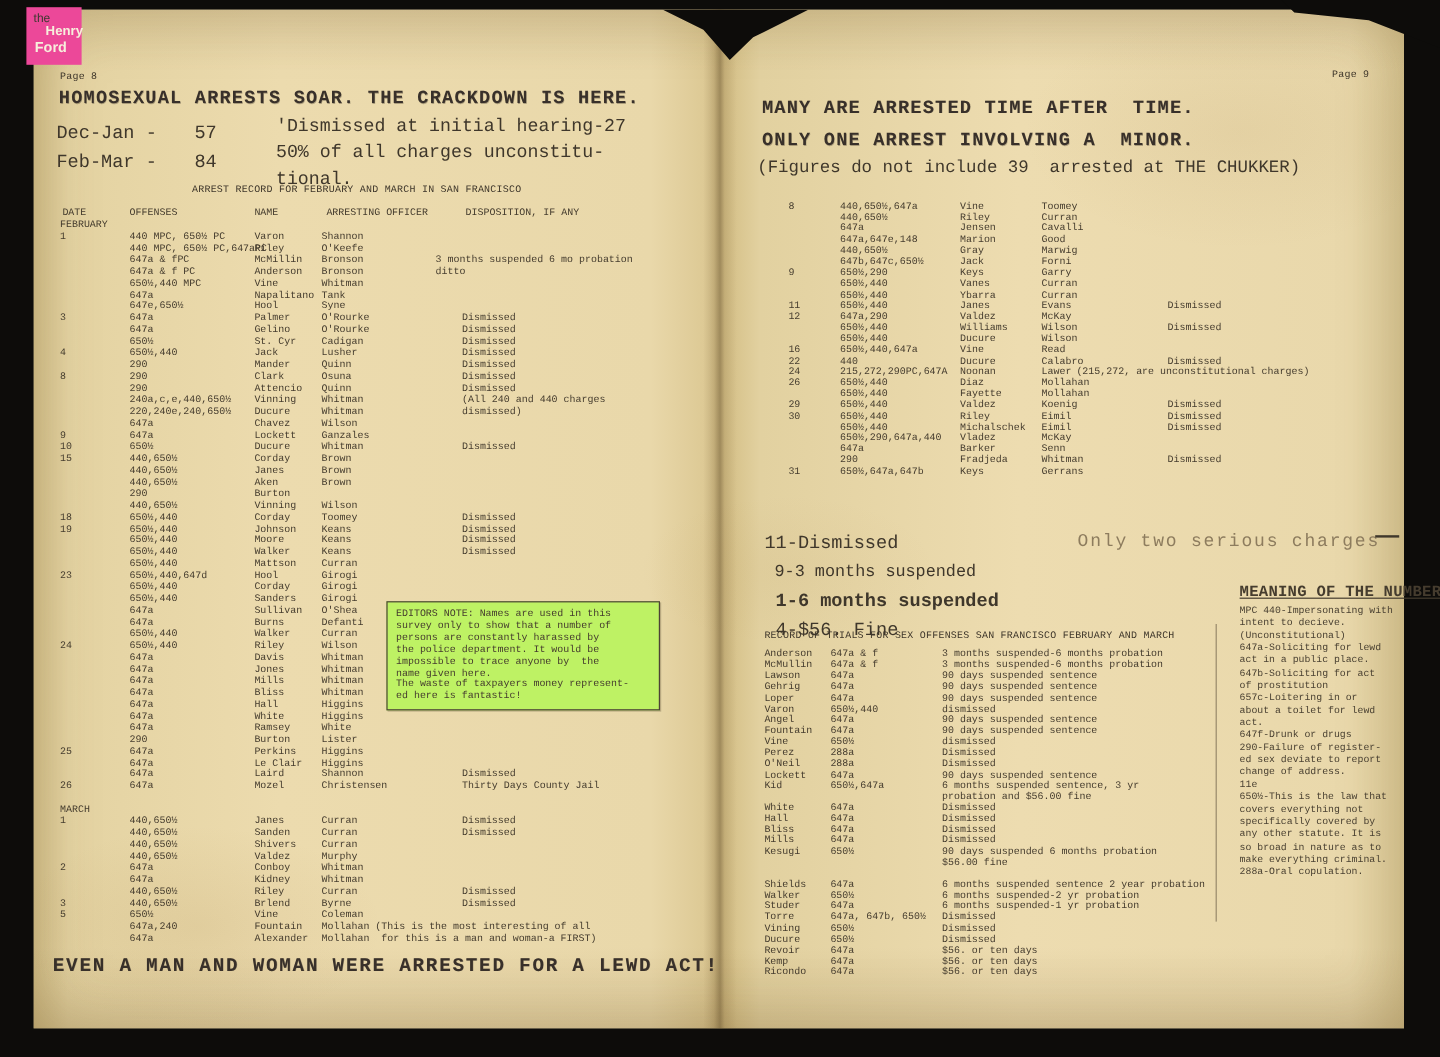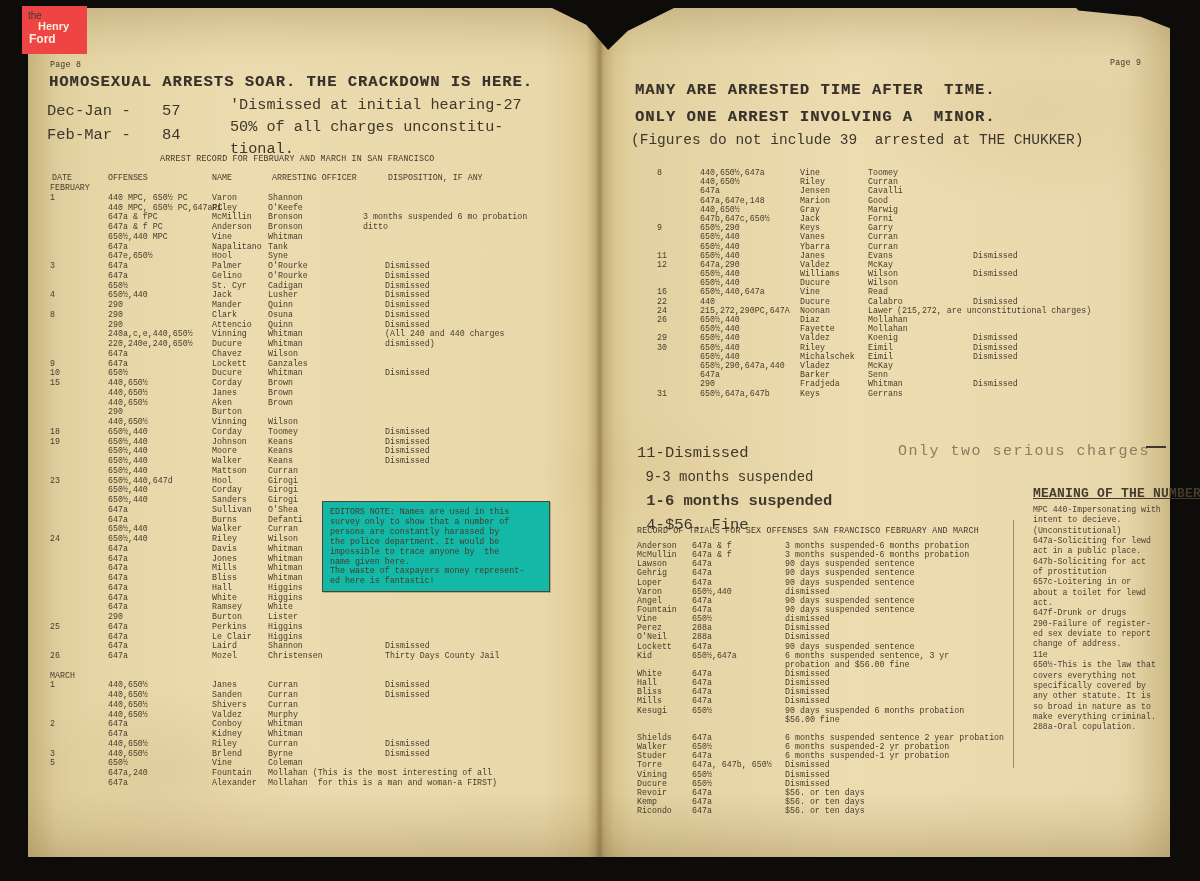--- a/index.html
+++ b/index.html
@@ -17,41 +17,41 @@
       radial-gradient(220px 120px at 12% 90%, rgba(150,110,50,.10), transparent 70%),
       radial-gradient(260px 140px at 88% 12%, rgba(150,110,50,.08), transparent 70%),
       radial-gradient(180px 90px at 55% 55%, rgba(150,110,50,.05), transparent 70%);}
   .notch-center{position:absolute;left:552px;top:8px;width:122px;height:42px;background:#0d0c0a;
     clip-path:polygon(0 0,100% 0,62% 55%,46% 100%,28% 40%);}
   .notch-right{position:absolute;left:1068px;top:0;width:132px;height:40px;background:#0d0c0a;
     clip-path:polygon(0 0,100% 0,100% 100%,55% 42%,8% 26%);}
   .gutter{position:absolute;left:586px;top:8px;width:28px;height:849px;pointer-events:none;
     background:linear-gradient(90deg, transparent 0%, rgba(120,95,55,.22) 32%, rgba(88,68,38,.42) 50%, rgba(120,95,55,.18) 64%, transparent 100%);}
   
-  #logo{position:absolute;left:22px;top:6px;width:65px;height:48px;background:#ef4444;
+  #logo{position:absolute;left:22px;top:6px;width:46px;height:48px;background:#ec4899;
     font-family:"Liberation Sans",sans-serif;line-height:1;padding:5px 0 0 5px;box-sizing:border-box;}
   #logo .the{font-size:10px;color:#3c3a30;display:block;margin-left:1px;}
   #logo .henry{font-size:11px;font-weight:700;color:#f7efdc;display:block;margin-left:11px;margin-top:0px;}
   #logo .ford{font-size:12px;font-weight:700;color:#f7efdc;display:block;margin-left:2px;margin-top:1px;}
   
   .tw{color:#3f372b;white-space:pre;}
   .head{font-weight:700;letter-spacing:1px;color:#38302a;text-shadow:.4px .4px 0 rgba(56,48,40,.35);}
   .small{font-size:8.3px;letter-spacing:.2px;}
   .faded{color:#8d7c5e;}
   
   .row{display:grid;white-space:pre;font-size:8.3px;color:#453c2e;}
   .row span{white-space:pre;overflow:visible;}
   .rows-left .row{grid-template-columns:58px 104px 56px 117px 1fr;height:9.75px;line-height:9.75px;}
   .rows-right .row{grid-template-columns:43px 100px 68px 105px 1fr;height:9.2px;line-height:9.2px;}
   .rows-trials .row{grid-template-columns:55px 93px 1fr;height:9.15px;line-height:9.15px;}
   .row.nearL span:last-child{margin-left:-22px;}
   .row.near span:last-child{margin-left:-76px;}
   .hdr-left{display:grid;grid-template-columns:58px 104px 56px 117px 1fr;font-size:8.3px;color:#453c2e;white-space:pre;}
   
-  #editors-note{position:absolute;left:322px;top:501px;width:212px;background:#14b8a6;
+  #editors-note{position:absolute;left:322px;top:501px;width:212px;background:#bef264;
     border:1.5px solid #4d4336;padding:5px 7px;box-shadow:1px 1px 0 rgba(80,65,40,.3);}
   #editors-note .line{font-size:8.3px;line-height:9.9px;color:#453c2e;white-space:pre;}
   
   #meaning{position:absolute;left:1033px;top:486px;width:152px;}
   #meaning .title{font-size:13px;font-weight:700;color:#453c2e;text-decoration:underline;letter-spacing:.2px;white-space:pre;}
   #meaning .line{font-size:8.2px;line-height:10.35px;color:#4a4132;white-space:pre;}
   .vrule{position:absolute;left:1013px;top:520px;width:1px;height:248px;background:rgba(70,58,40,.5);}
   .dash{position:absolute;left:1146px;top:446px;width:20px;height:2px;background:#3f372b;}
 </style>
 </head>
@@ -603,20 +603,21 @@
   <div class="line"><span>EDITORS NOTE: Names are used in this</span></div>
       <div class="line"><span>survey only to show that a number of</span></div>
       <div class="line"><span>persons are constantly harassed by</span></div>
       <div class="line"><span>the police department. It would be</span></div>
       <div class="line"><span>impossible to trace anyone by  the</span></div>
       <div class="line"><span>name given here.</span></div>
       <div class="line"><span>The waste of taxpayers money represent-</span></div>
       <div class="line"><span>ed here is fantastic!</span></div>
     </div>
 
+  <div class="abs tw head" style="left:44px;top:796px;font-size:16px;letter-spacing:1.5px;">EVEN A MAN AND WOMAN WERE ARRESTED FOR A LEWD ACT!</div>
 
   <div class="abs tw small" style="left:1110px;top:58px;">Page 9</div>
 
   <div class="abs tw head" style="left:635px;top:108px;font-size:15.5px;">ONLY ONE ARREST INVOLVING A  MINOR.</div>
   <div class="abs tw head" style="left:635px;top:81px;font-size:15.5px;">MANY ARE ARRESTED TIME AFTER  TIME.</div>
   <div class="abs tw" style="left:631px;top:132px;font-size:14.5px;">(Figures do not include 39  arrested at THE CHUKKER)</div>
 
   <div class="abs rows-right" style="left:657px;top:168px;width:515px;">
 
       <div class="row">

